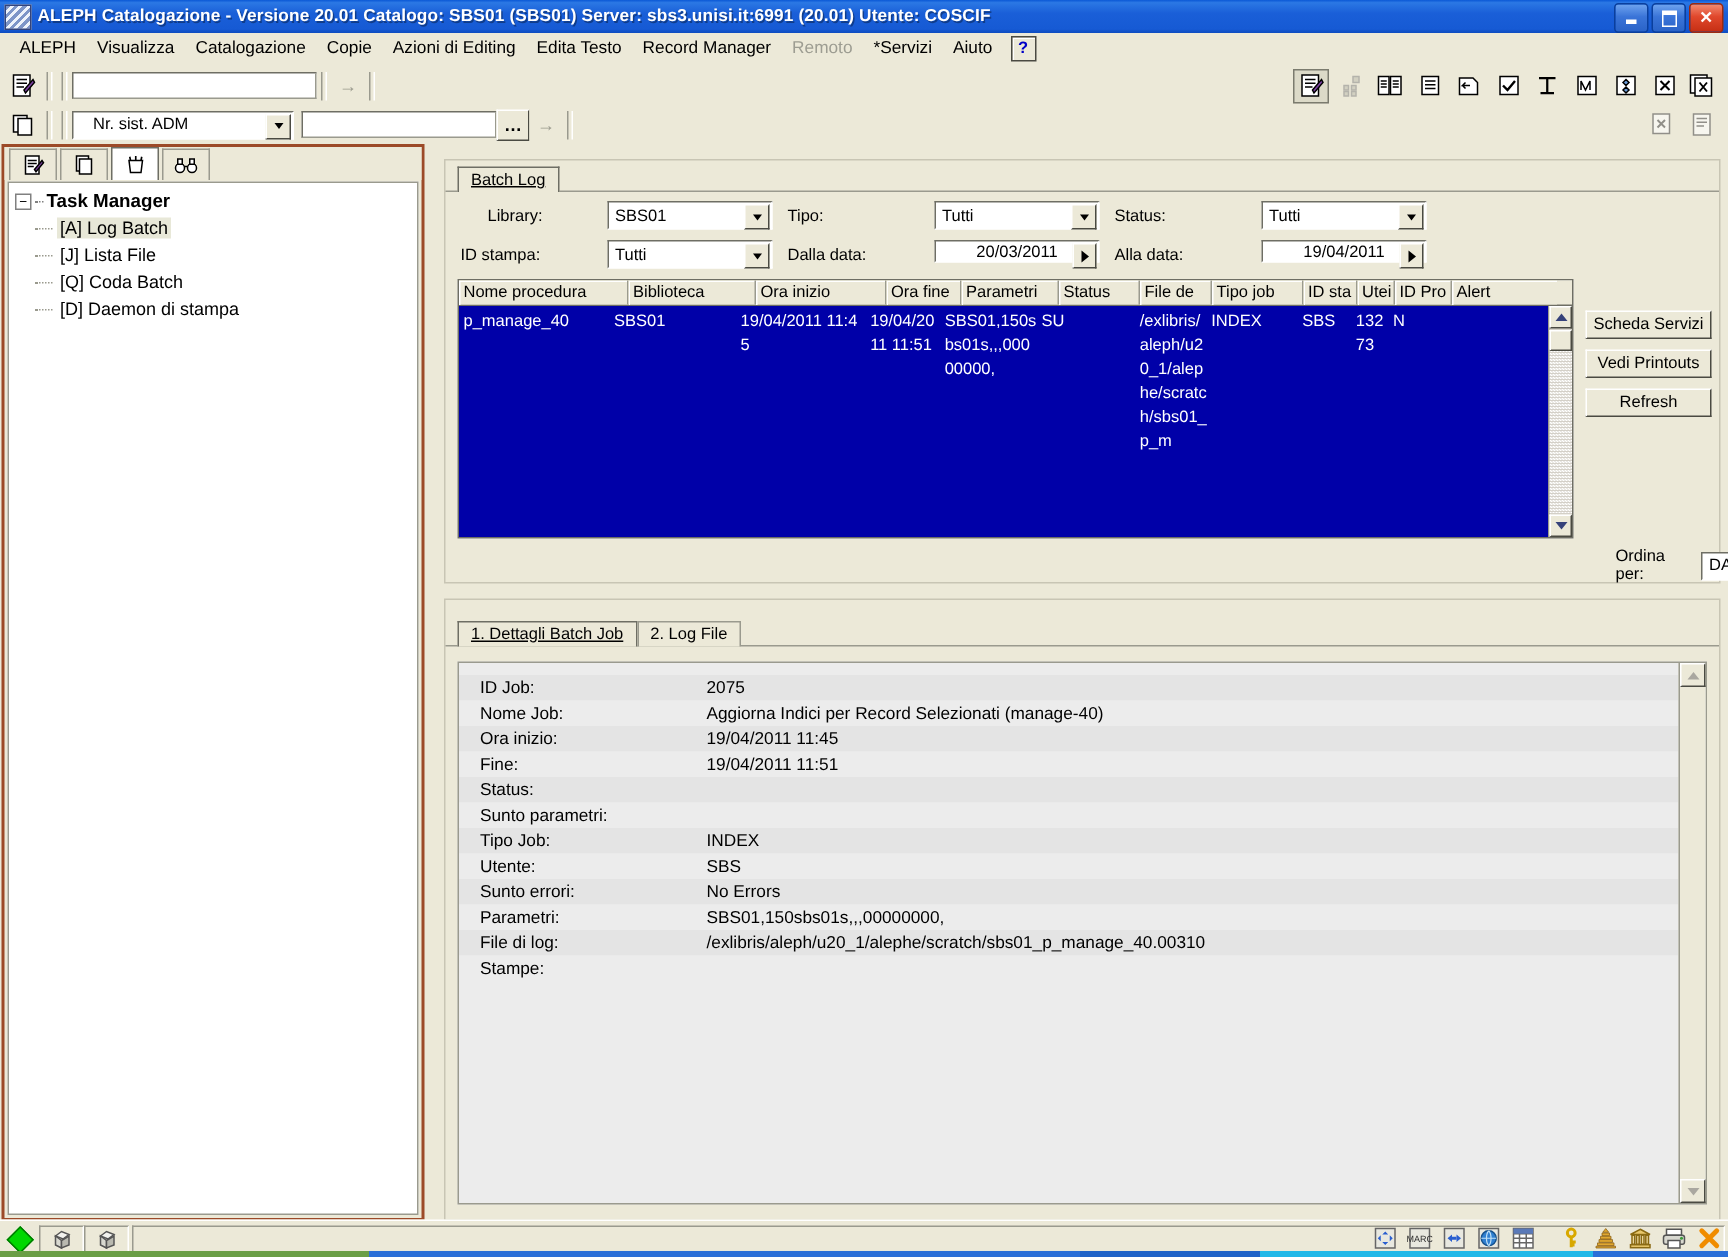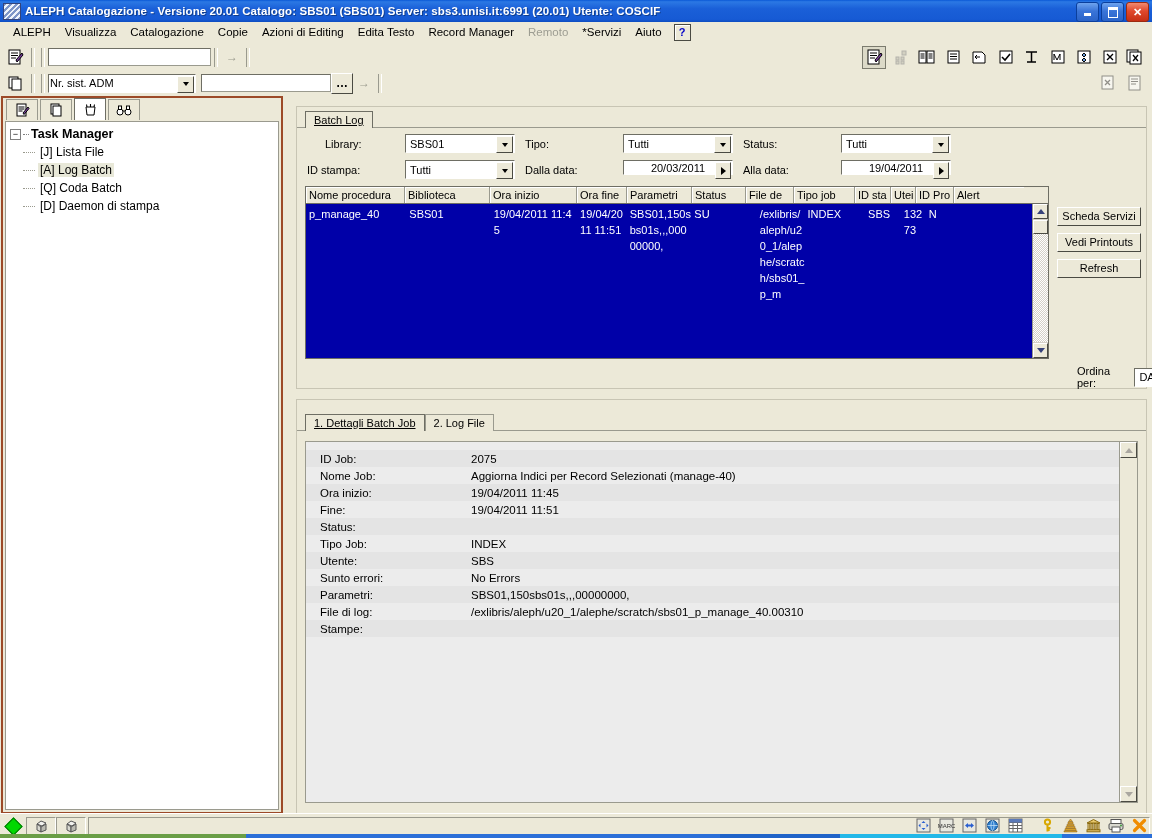--- a/index.html
+++ b/index.html
@@ -78,21 +78,21 @@
   }
   .dots-btn{
     width:20px;height:19px;background:#ece9d8;
     border:1px solid;border-color:#fff #4a4a42 #4a4a42 #fff;
     display:flex;align-items:center;justify-content:center;
     color:#000;font-size:12px;font-weight:bold;line-height:6px;flex:none;
   }
   .tb-select{
     height:19px;border:1px solid;border-color:#6e6e64 #fff #fff #6e6e64;
     background:#fff;display:flex;align-items:center;box-sizing:border-box;
-    font-size:11px;padding-left:1px;position:relative;
+    font-size:11px;padding-left:13px;position:relative;
   }
   .tb-select .dd{
     position:absolute;right:1px;top:1px;width:15px;height:15px;background:#ece9d8;
     border:1px solid;border-color:#fff #4a4a42 #4a4a42 #fff;
     display:flex;align-items:center;justify-content:center;
   }
   .caret{width:0;height:0;border-left:3.5px solid transparent;border-right:3.5px solid transparent;border-top:4px solid #000;}
 
   
   .leftpane{
@@ -461,25 +461,25 @@
       </div>
     </div>
     <div class="tree">
       <div class="tree-root">
         <span class="expander">−</span>
         <span class="dashline"></span>
         <span>Task Manager</span>
       </div>
       <div class="tree-child">
         <span class="stub"></span>
-        <span class="tree-label">[J] Lista File</span>
+        <span class="tree-label sel">[A] Log Batch</span>
       </div>
       <div class="tree-child">
         <span class="stub"></span>
-        <span class="tree-label sel">[A] Log Batch</span>
+        <span class="tree-label">[J] Lista File</span>
       </div>
       <div class="tree-child">
         <span class="stub"></span>
         <span class="tree-label">[Q] Coda Batch</span>
       </div>
       <div class="tree-child">
         <span class="stub"></span>
         <span class="tree-label">[D]  Daemon di stampa</span>
       </div>
     </div>
@@ -538,21 +538,21 @@
       <div class="fdate" style="left:544px;top:26px;width:110px;">
         <span>19/04/2011</span>
         <span class="sp">
             <span class="rcaret"></span>
           </span>
       </div>
     </div>
 
     <div class="grid-wrap">
       <div class="grid-head">
-        <div class="gh" style="width:99px">Nome procedura</div>
+        <div class="gh" style="width:113px">Nome procedura</div>
         <div class="gh" style="width:85px">Biblioteca</div>
         <div class="gh" style="width:87px">Ora inizio</div>
         <div class="gh" style="width:50px">Ora fine</div>
         <div class="gh" style="width:65px">Parametri</div>
         <div class="gh" style="width:54px">Status</div>
         <div class="gh" style="width:48px">File de</div>
         <div class="gh" style="width:61px">Tipo job</div>
         <div class="gh" style="width:36px">ID sta</div>
         <div class="gh" style="width:25px">Utei</div>
         <div class="gh" style="width:38px">ID Pro</div>
@@ -628,20 +628,24 @@
         </div>
         <div class="drow">
           <div class="dlbl">Fine:</div>
           <div class="dval">19/04/2011 11:51</div>
         </div>
         <div class="drow">
           <div class="dlbl">Status:</div>
           <div class="dval"></div>
         </div>
         <div class="drow">
+          <div class="dlbl">Sunto parametri:</div>
+          <div class="dval"></div>
+        </div>
+        <div class="drow">
           <div class="dlbl">Tipo Job:</div>
           <div class="dval">INDEX</div>
         </div>
         <div class="drow">
           <div class="dlbl">Utente:</div>
           <div class="dval">SBS</div>
         </div>
         <div class="drow">
           <div class="dlbl">Sunto errori:</div>
           <div class="dval">No Errors</div>

